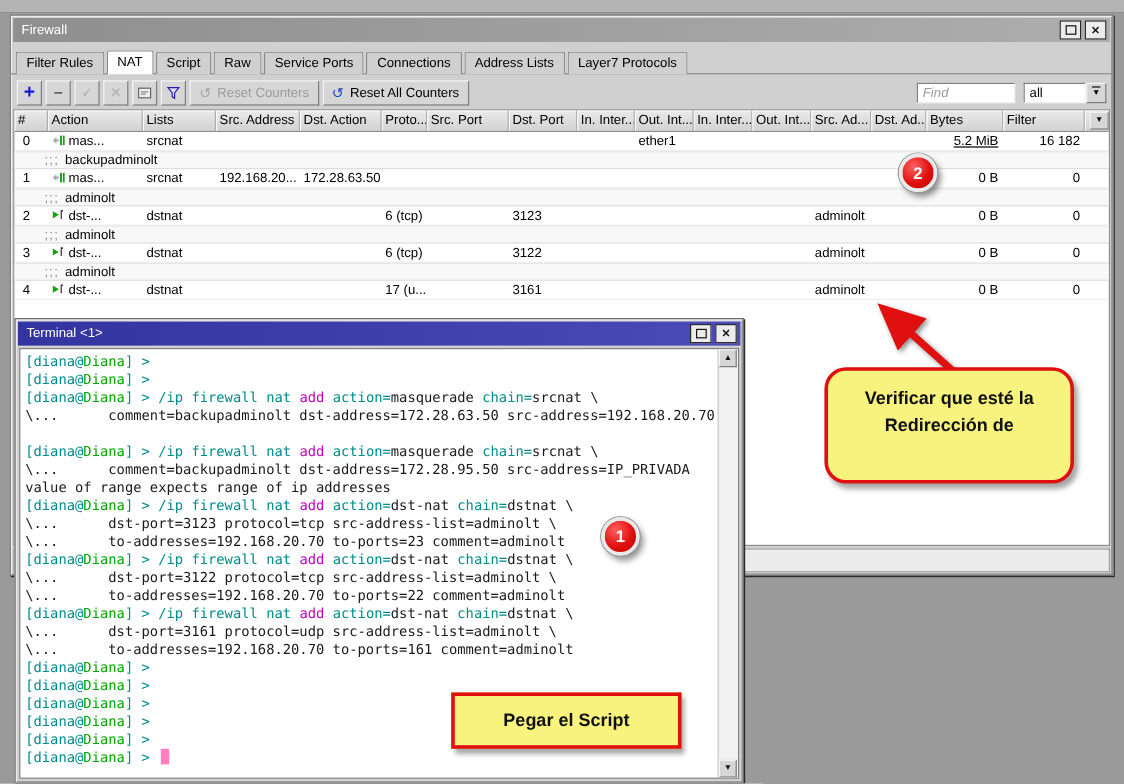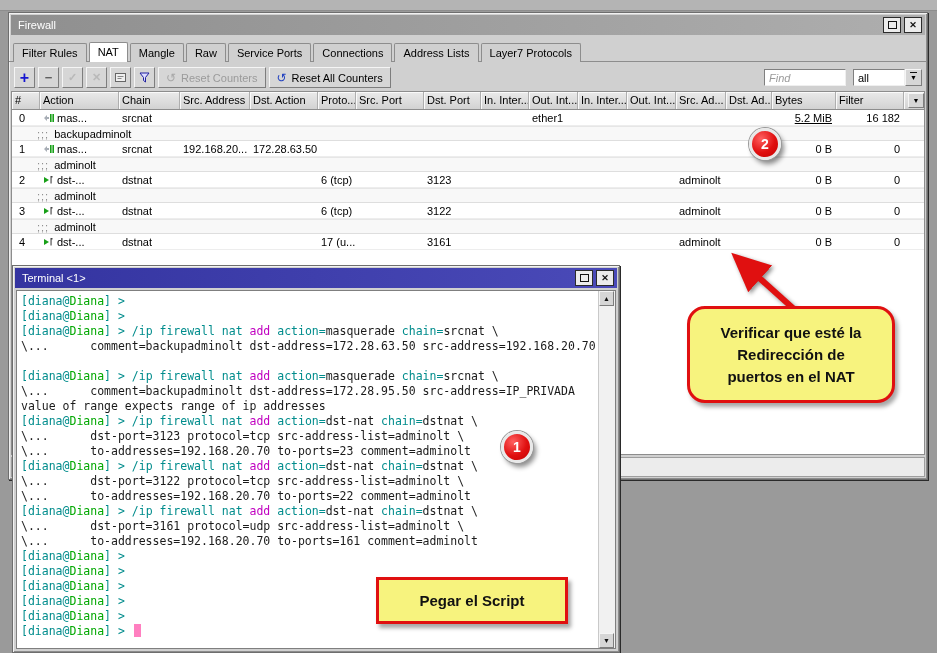--- a/index.html
+++ b/index.html
@@ -102,21 +102,21 @@
           <span class="sq"></span>
         </span>
       <span class="tb-btn">
           <span>✕</span>
         </span>
     </div>
 
     <div class="tabstrip" id="fw-tabs">
         <span class="tab">Filter Rules</span>
         <span class="tab active">NAT</span>
-        <span class="tab">Mangle</span>
+        <span class="tab">Script</span>
         <span class="tab">Raw</span>
         <span class="tab">Service Ports</span>
         <span class="tab">Connections</span>
         <span class="tab">Address Lists</span>
         <span class="tab">Layer7 Protocols</span>
       </div>
 
     <div class="toolbar">
       <span class="btn">
           <span class="glyph-add">+</span>
@@ -157,21 +157,21 @@
         <span class="combo-btn">
             <i>▼</i>
           </span>
       </span>
     </div>
 
     <div class="table-area">
       <div class="thead" id="fw-thead">
           <span class="th" style="width: 28px;">#</span>
           <span class="th" style="width: 79px;">Action</span>
-          <span class="th" style="width: 61px;">Chain</span>
+          <span class="th" style="width: 61px;">Lists</span>
           <span class="th" style="width: 70px;">Src. Address</span>
           <span class="th" style="width: 68px;">Dst. Action</span>
           <span class="th" style="width: 38px;">Proto...</span>
           <span class="th" style="width: 68px;">Src. Port</span>
           <span class="th" style="width: 57px;">Dst. Port</span>
           <span class="th" style="width: 48px;">In. Inter...</span>
           <span class="th" style="width: 49px;">Out. Int...</span>
           <span class="th" style="width: 49px;">In. Inter...</span>
           <span class="th" style="width: 49px;">Out. Int...</span>
           <span class="th" style="width: 50px;">Src. Ad...</span>
@@ -340,21 +340,20 @@
       <marker id="ah" markerWidth="7" markerHeight="7" refX="5.2" refY="3" orient="auto">
         <path d="M0,0 L6.5,3 L0,6 z" fill="#e01010"></path>
       </marker>
     </defs>
     <line x1="90" y1="70" x2="32" y2="18" stroke="#e01010" stroke-width="6" marker-end="url(#ah)"></line>
   </svg>
 
   <div class="note" id="note-nat">
     <div>Verificar que esté la</div>
     <div>Redirección de</div>
-    <div>puertos en el NAT</div>
   </div>
   <div class="note" id="note-script">
     <span>Pegar el Script</span>
   </div>
 
   <div class="badge" id="badge-2">
       <span>2</span>
     </div>
   <div class="badge" id="badge-1">
       <span>1</span>

